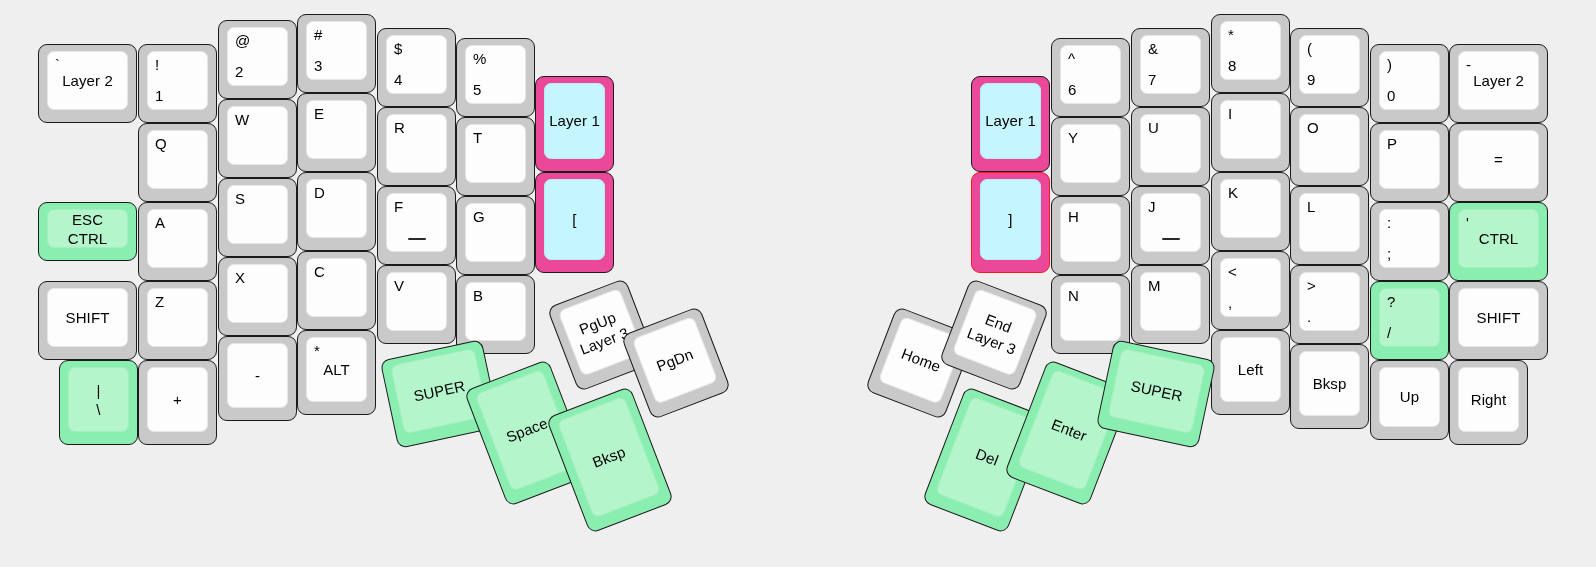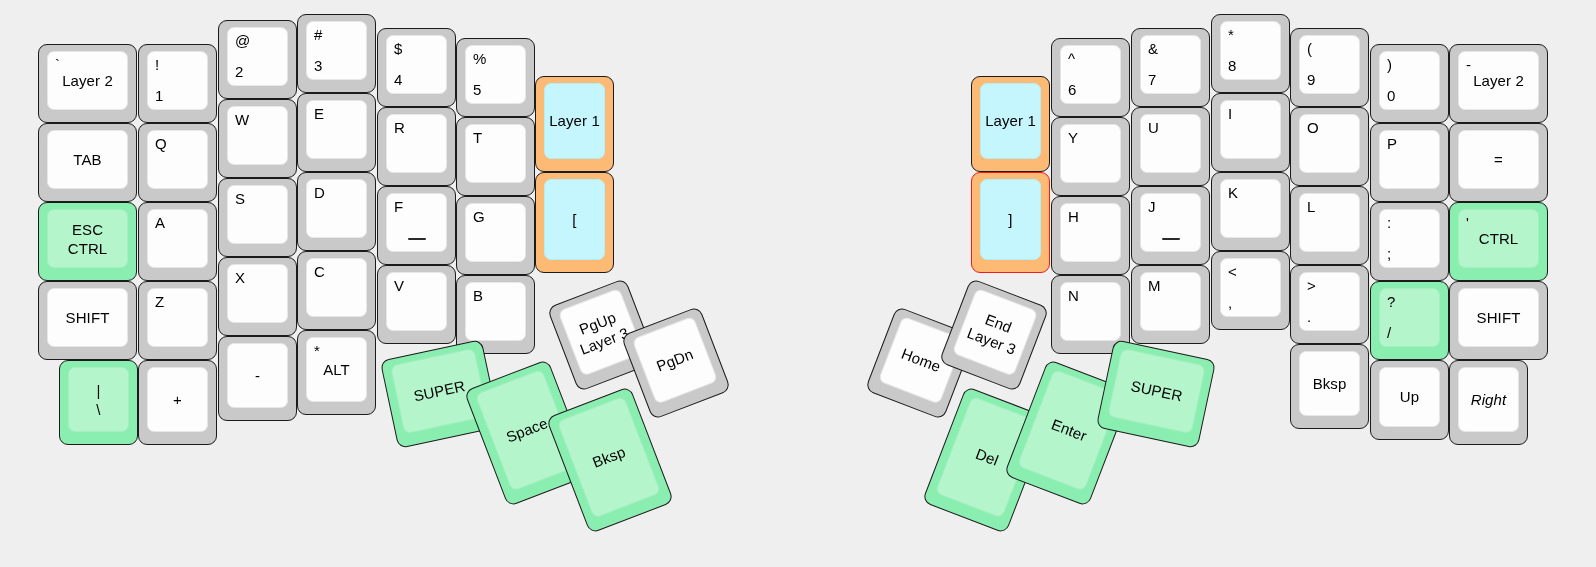--- a/index.html
+++ b/index.html
@@ -39,21 +39,21 @@
     letter-spacing:.1px;
   }
   .lg-tl{left:7px;top:5px;text-align:left;}
   .lg-bl{left:7px;bottom:5px;text-align:left;}
   .lg-c{left:0;right:0;top:50%;transform:translateY(-50%);text-align:center;}
   .lg-2{line-height:1.28;}
 
   
   .k-green{background:#89eeb0;}
   .k-green>.cap{background:#b4f5cc;border-color:#a4eec0;}
-  .k-cyan{background:#fdba74;}
+  .k-cyan{background:#ec4899;}
   .k-cyan>.cap{background:#c6f6fd;border-color:#b4eefb;}
   .k-sel{border-color:#f01d1d;}
 
   
   .homing{
     position:absolute;
     left:50%;margin-left:-9px;
     bottom:11px;
     width:18px;height:2.5px;
     background:#2a2a2a;
@@ -64,26 +64,21 @@
 <body>
 
 <div id="board">
     <div style="position: absolute; left: 0px; top: 0px; width: 100%; height: 100%;">
       <div class="key " style="left: 38px; top: 44px; width: 99px; height: 79px;">
         <div class="cap">
           <div class="lg lg-tl">`</div>
           <div class="lg lg-c">Layer 2</div>
         </div>
       </div>
-      <div class="key " style="left: 38px; top: 123px; width: 99px; height: 79px;">
-        <div class="cap">
-          <div class="lg lg-c">TAB</div>
-        </div>
-      </div>
-      <div class="key k-green" style="left: 38px; top: 202px; width: 99px; height: 79px;">
+      <div class="key k-green" style="left: 38px; top: 202px; width: 99px; height: 59px;">
         <div class="cap">
           <div class="lg lg-c lg-2">ESC
 CTRL</div>
         </div>
       </div>
       <div class="key " style="left: 38px; top: 281px; width: 99px; height: 79px;">
         <div class="cap">
           <div class="lg lg-c">SHIFT</div>
         </div>
       </div>
@@ -321,20 +316,25 @@
         <div class="cap">
           <div class="lg lg-tl">K</div>
         </div>
       </div>
       <div class="key " style="left: 1211px; top: 251px; width: 79px; height: 79px;">
         <div class="cap">
           <div class="lg lg-tl">&lt;</div>
           <div class="lg lg-bl">,</div>
         </div>
       </div>
+      <div class="key " style="left: 1211px; top: 330px; width: 79px; height: 85px;">
+        <div class="cap">
+          <div class="lg lg-c">Left</div>
+        </div>
+      </div>
       <div class="key " style="left: 1290px; top: 28px; width: 79px; height: 79px;">
         <div class="cap">
           <div class="lg lg-tl">(</div>
           <div class="lg lg-bl">9</div>
         </div>
       </div>
       <div class="key " style="left: 1290px; top: 107px; width: 79px; height: 79px;">
         <div class="cap">
           <div class="lg lg-tl">O</div>
         </div>
@@ -398,21 +398,21 @@
         <div class="cap">
           <div class="lg lg-tl">'</div>
           <div class="lg lg-c">CTRL</div>
         </div>
       </div>
       <div class="key " style="left: 1449px; top: 281px; width: 99px; height: 79px;">
         <div class="cap">
           <div class="lg lg-c">SHIFT</div>
         </div>
       </div>
-      <div class="key " style="left: 1449px; top: 360px; width: 79px; height: 85px; font-style: italic;">
+      <div class="key " style="left: 1449px; top: 360px; width: 79px; height: 85px;">
         <div class="cap">
           <div class="lg lg-c">Right</div>
         </div>
       </div>
       <div class="key " style="left: 878px; top: 318px; width: 84px; height: 90px; transform: rotate(21deg);">
         <div class="cap">
           <div class="lg lg-c">Home</div>
         </div>
       </div>
       <div class="key " style="left: 952px; top: 290px; width: 84px; height: 90px; transform: rotate(21deg);">

